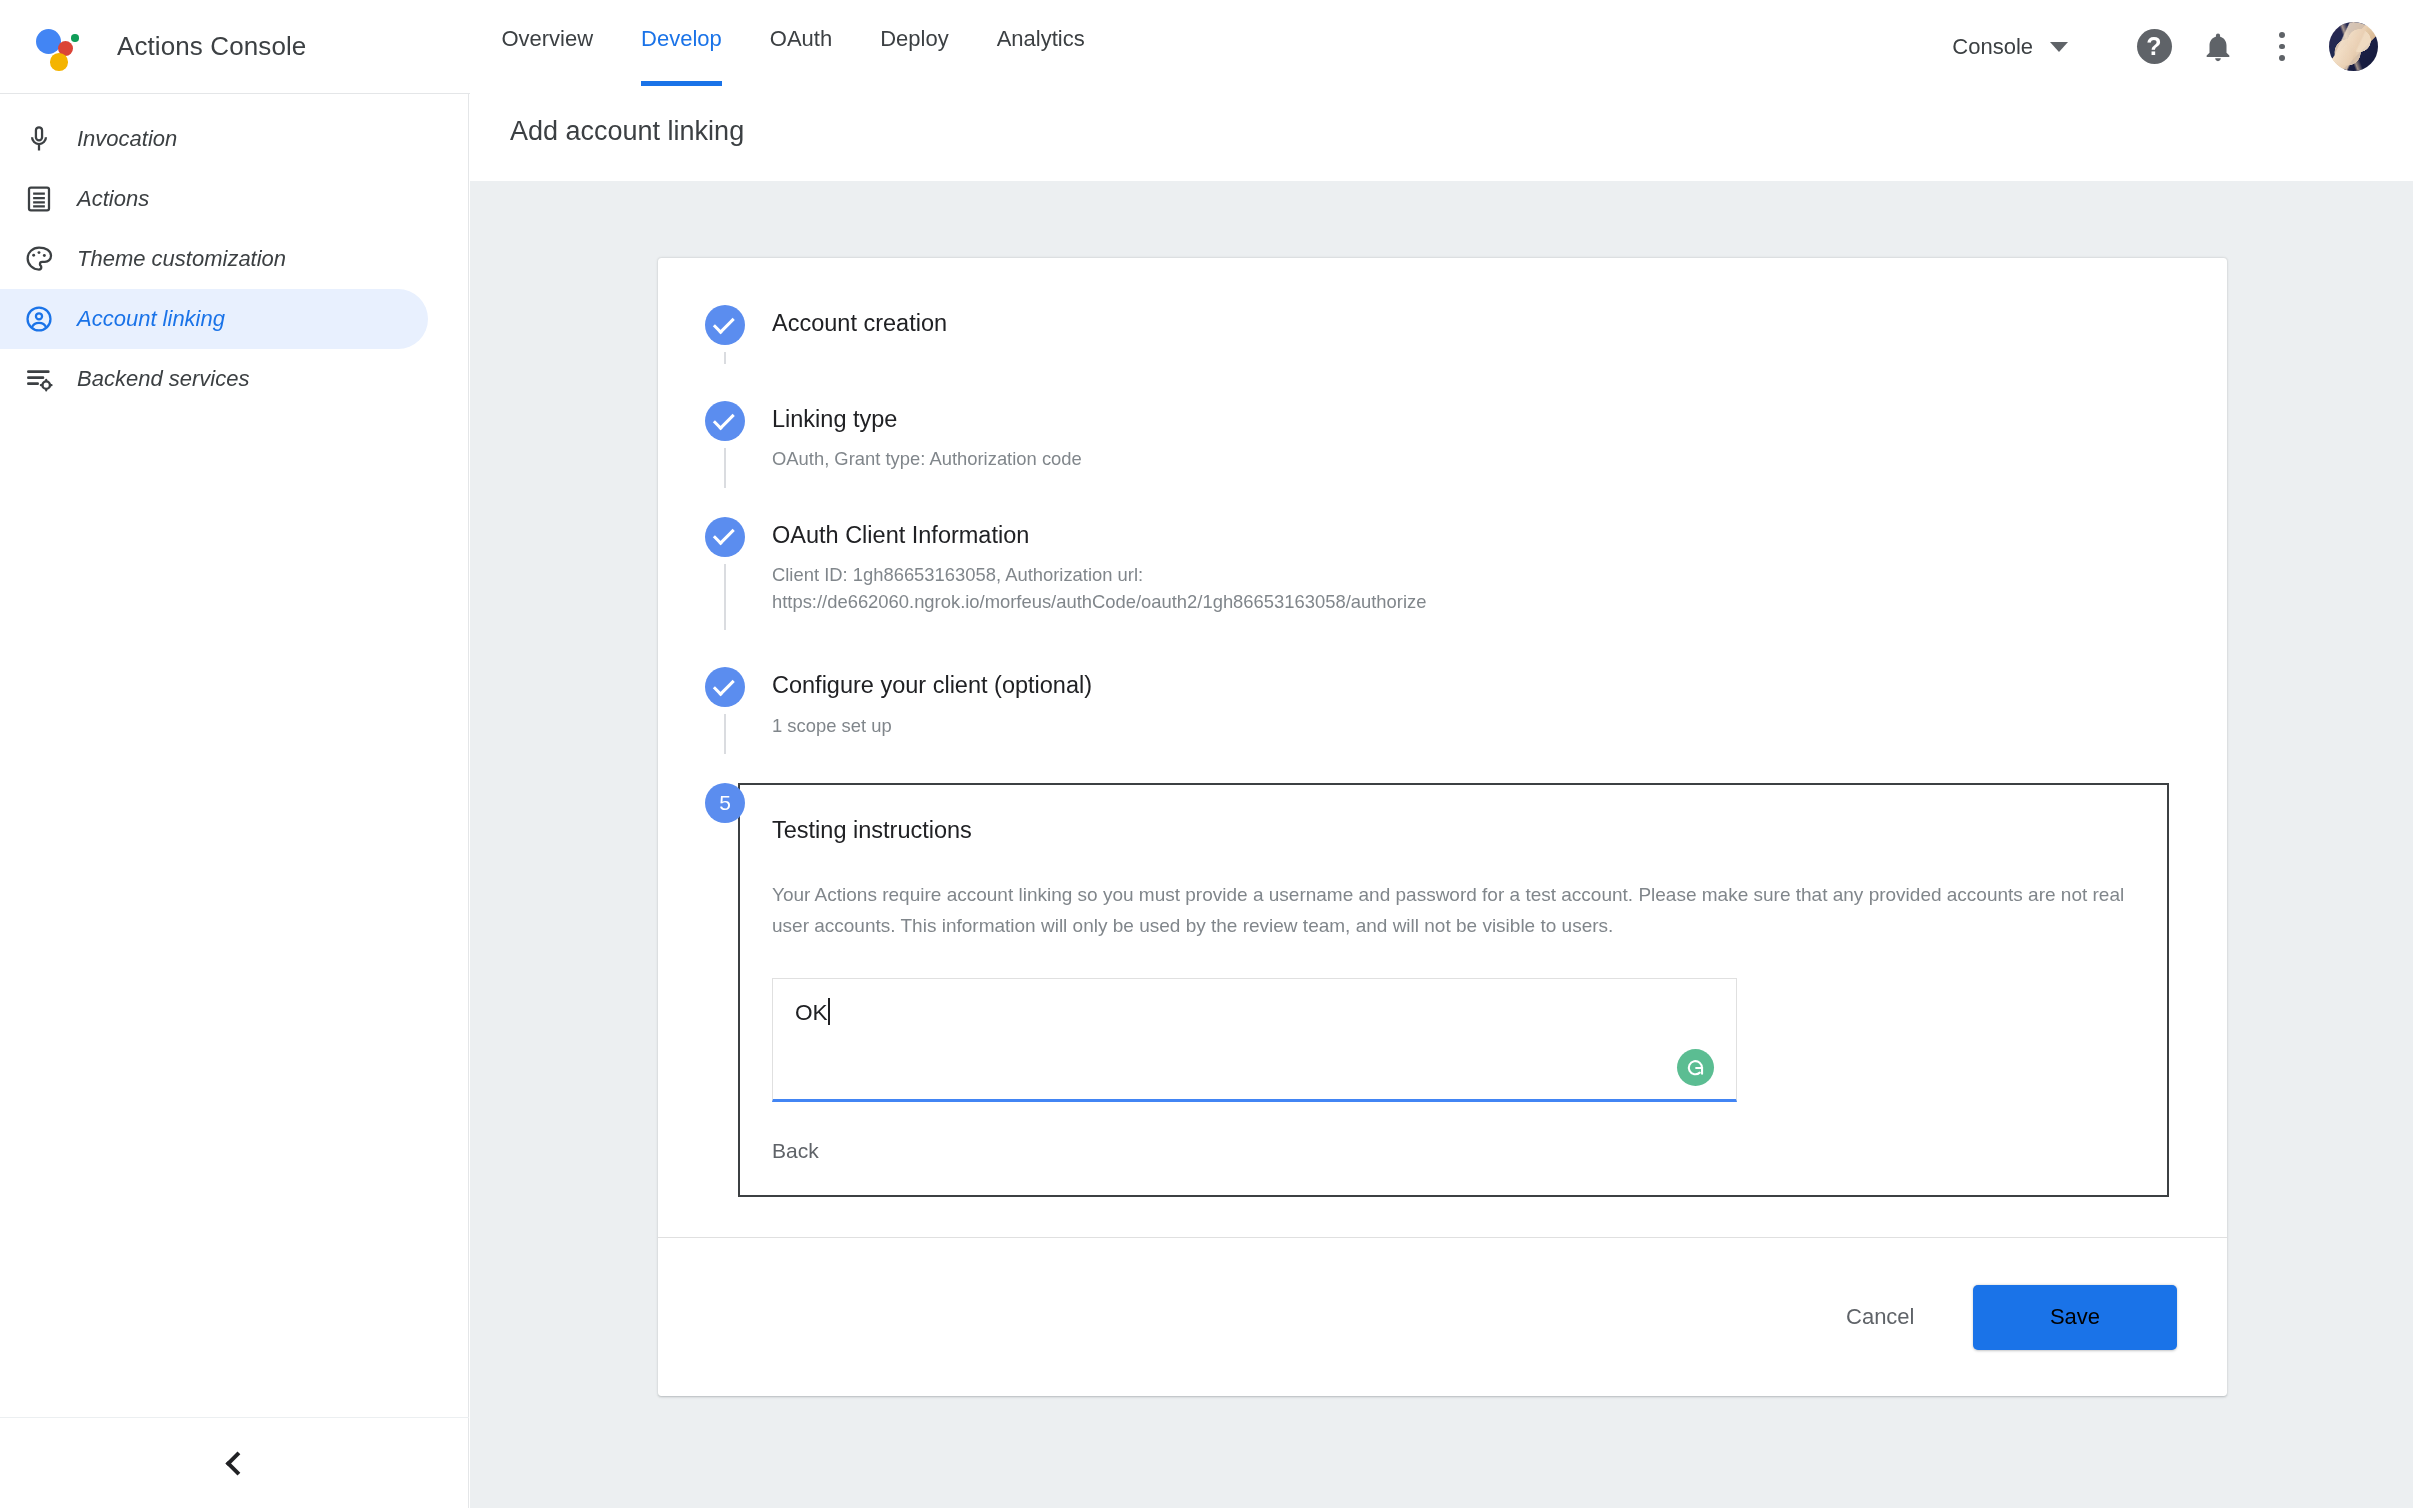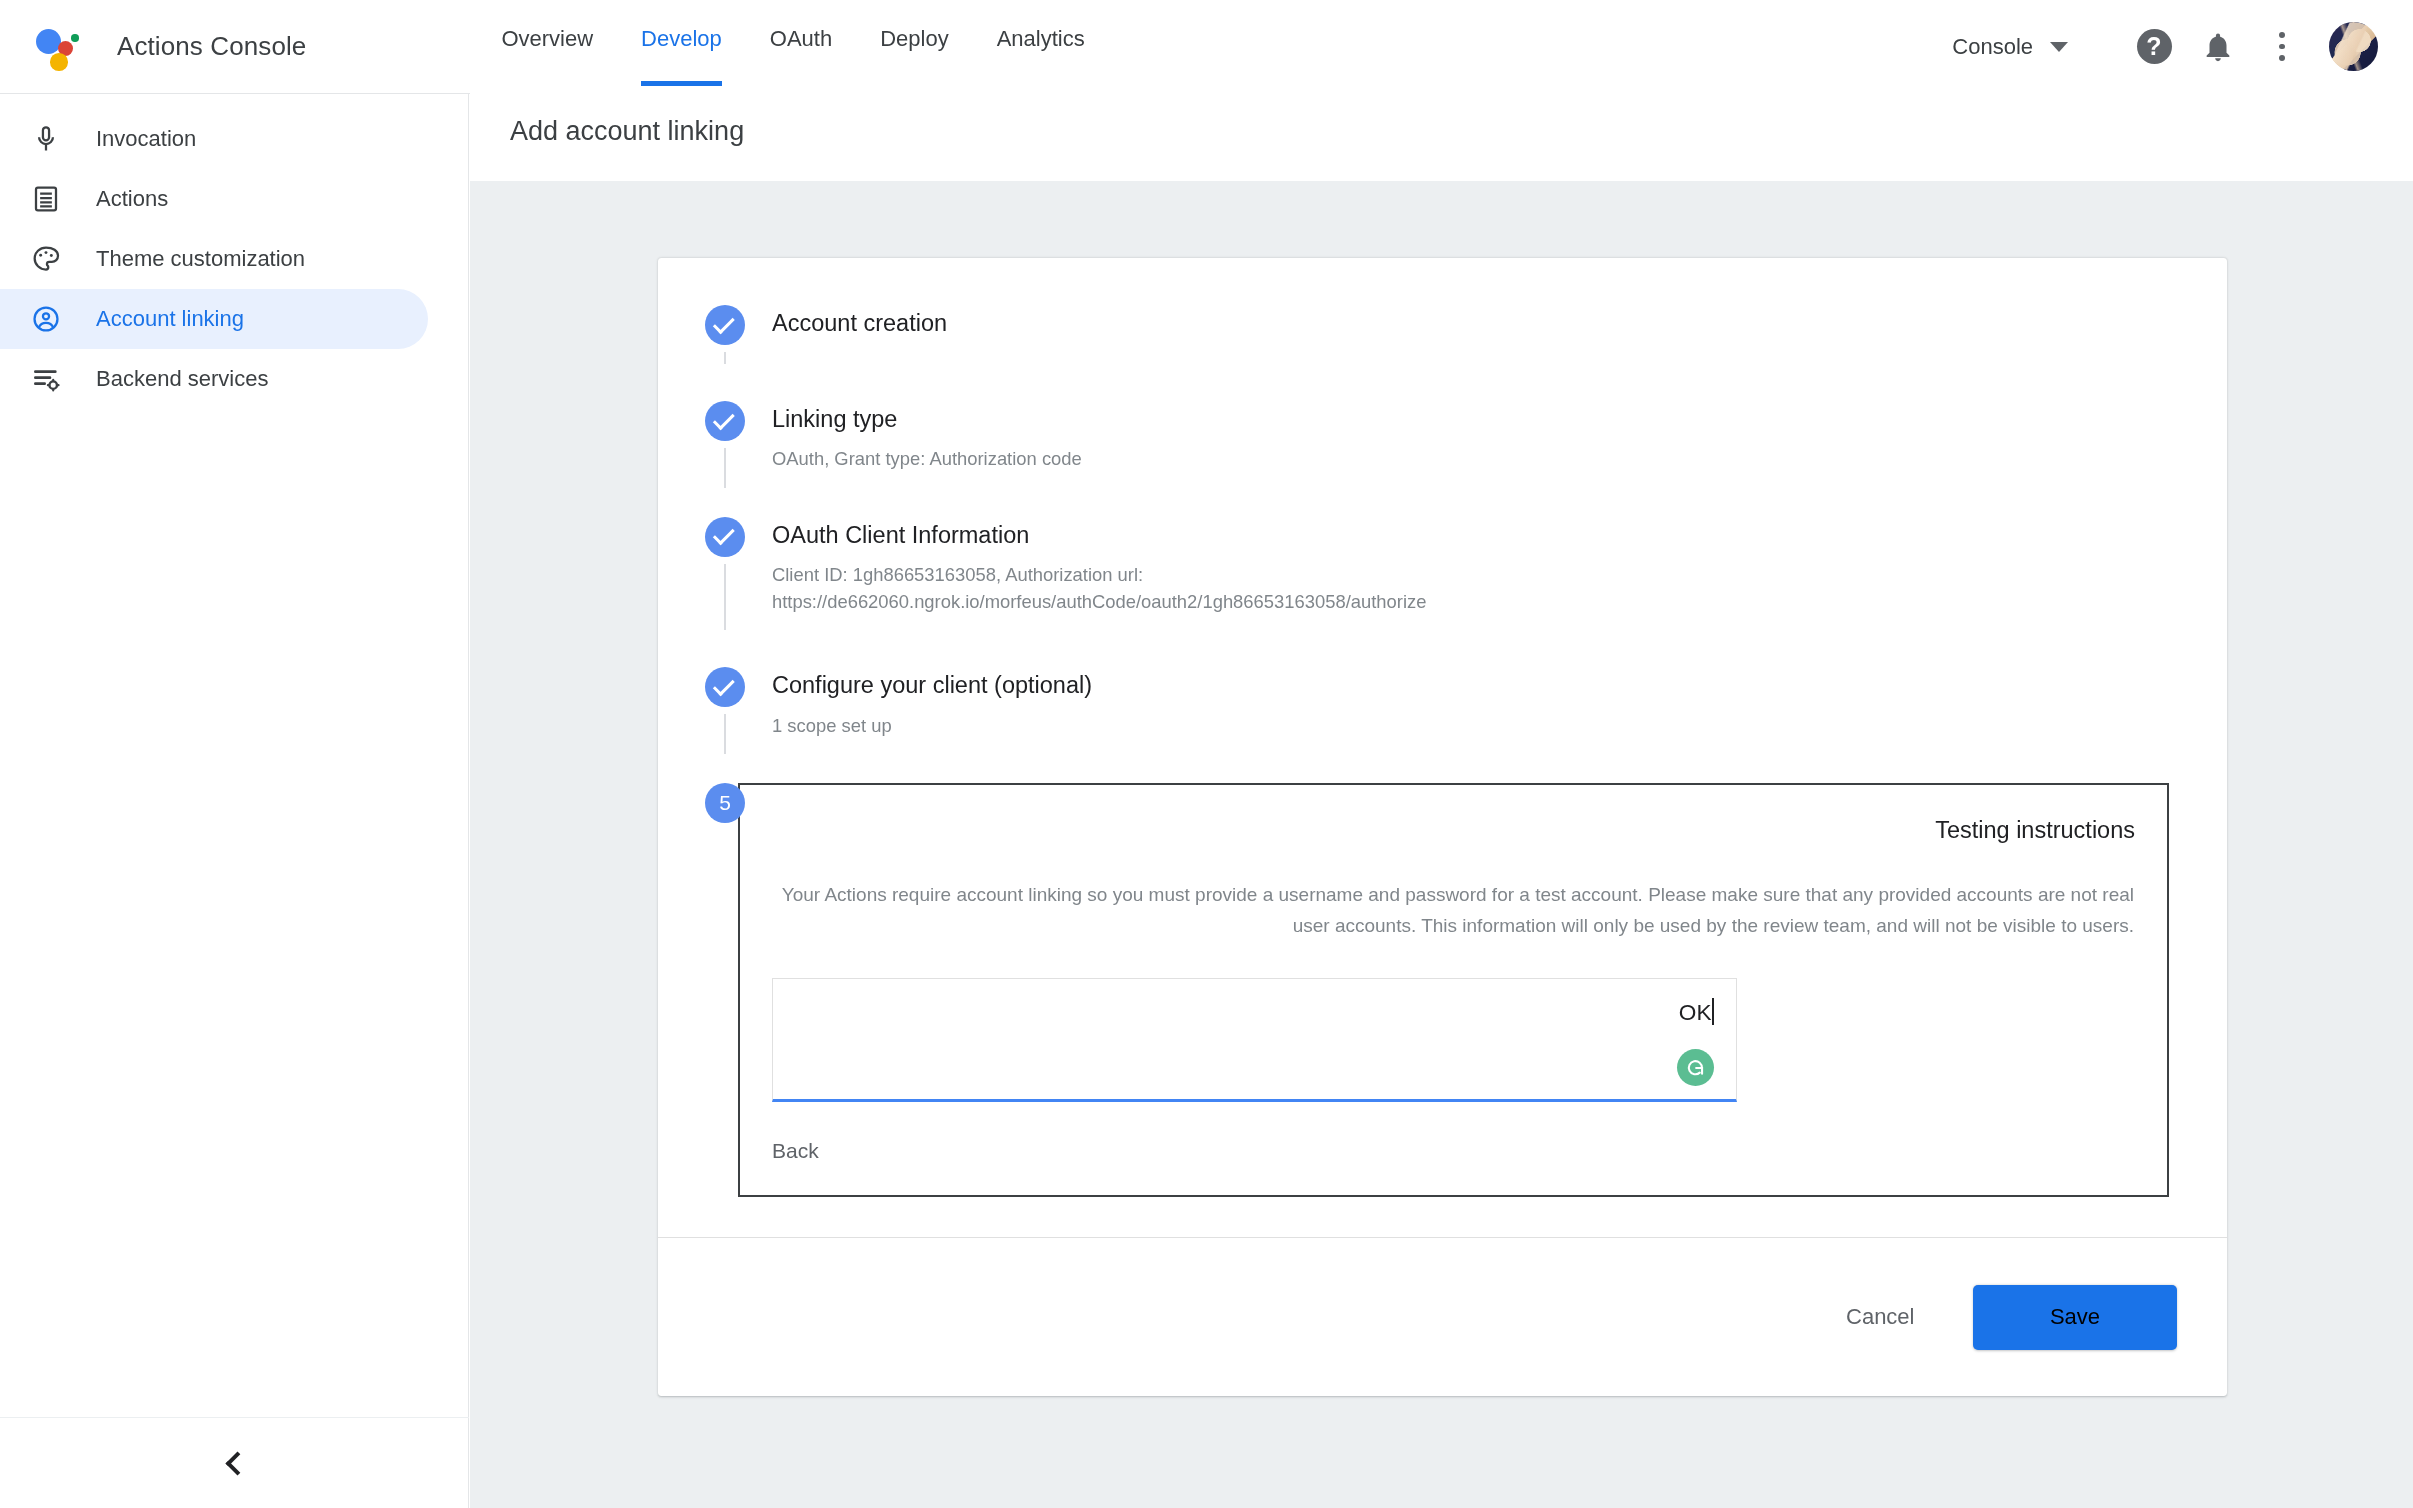--- a/index.html
+++ b/index.html
@@ -146,26 +146,27 @@
     width: 469px; height: 1415px;
     background: #fff;
     border-right: 0.8px solid #e4e6e8;
   }
   .side-list { padding-top: 15px; }
   .side-item {
     display: flex;
     align-items: center;
     height: 60px;
     margin: 0 40px 0 0;
-    padding-left: 30px;
+    padding-left: 23px;
     border-radius: 0 30px 30px 0;
     cursor: pointer;
     font-size: 22px;
     color: #3c4043;
-    gap: 34px;
+    gap: 22px;
+    font-style: italic;
   }
   .side-item.active { background: #e8f0fe; color: #1a73e8; }
   .side-icon { width: 32px; height: 32px; flex: none; display:block; }
   .side-item .label { white-space: nowrap; }
 
   .collapse-btn {
     position: absolute;
     left: 0; bottom: 0;
     width: 469px; height: 92px;
     display: flex;
@@ -270,21 +271,21 @@
 
   
   .step-active { padding-left: 114px; position: relative; }
   .active-box {
     border: 2.5px solid #3c4043;
     background: #fff;
     padding: 34px 0 0 0;
     width: 1431px;
     margin-left: -34px;
   }
-  .active-inner { padding: 0 32px 0 32px; text-align: right; }
+  .active-inner { padding: 0 32px 0 32px; }
   .active-title {
     font-size: 23.5px;
     color: #202124;
     line-height: 1;
   }
   .active-desc {
     font-size: 19px;
     color: #80868b;
     line-height: 1.62;
     margin-top: 37px;

